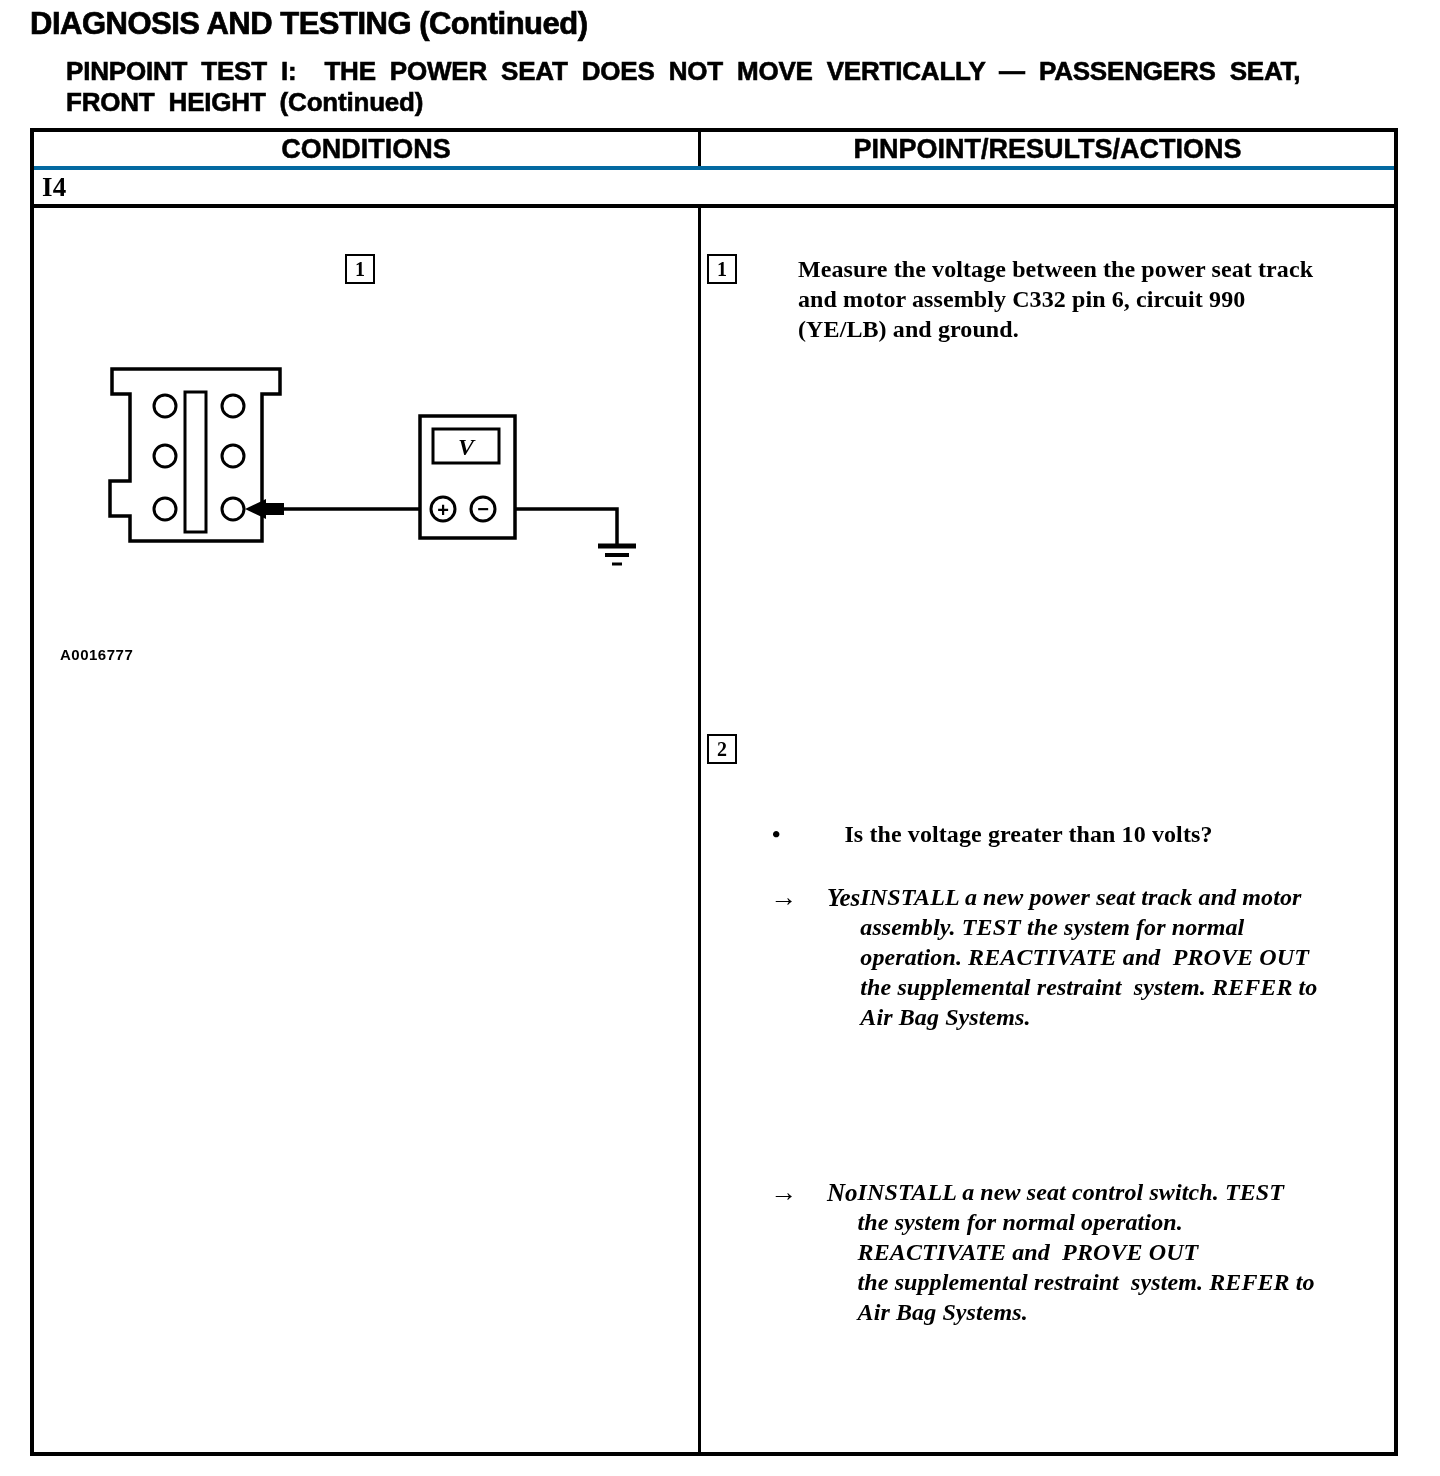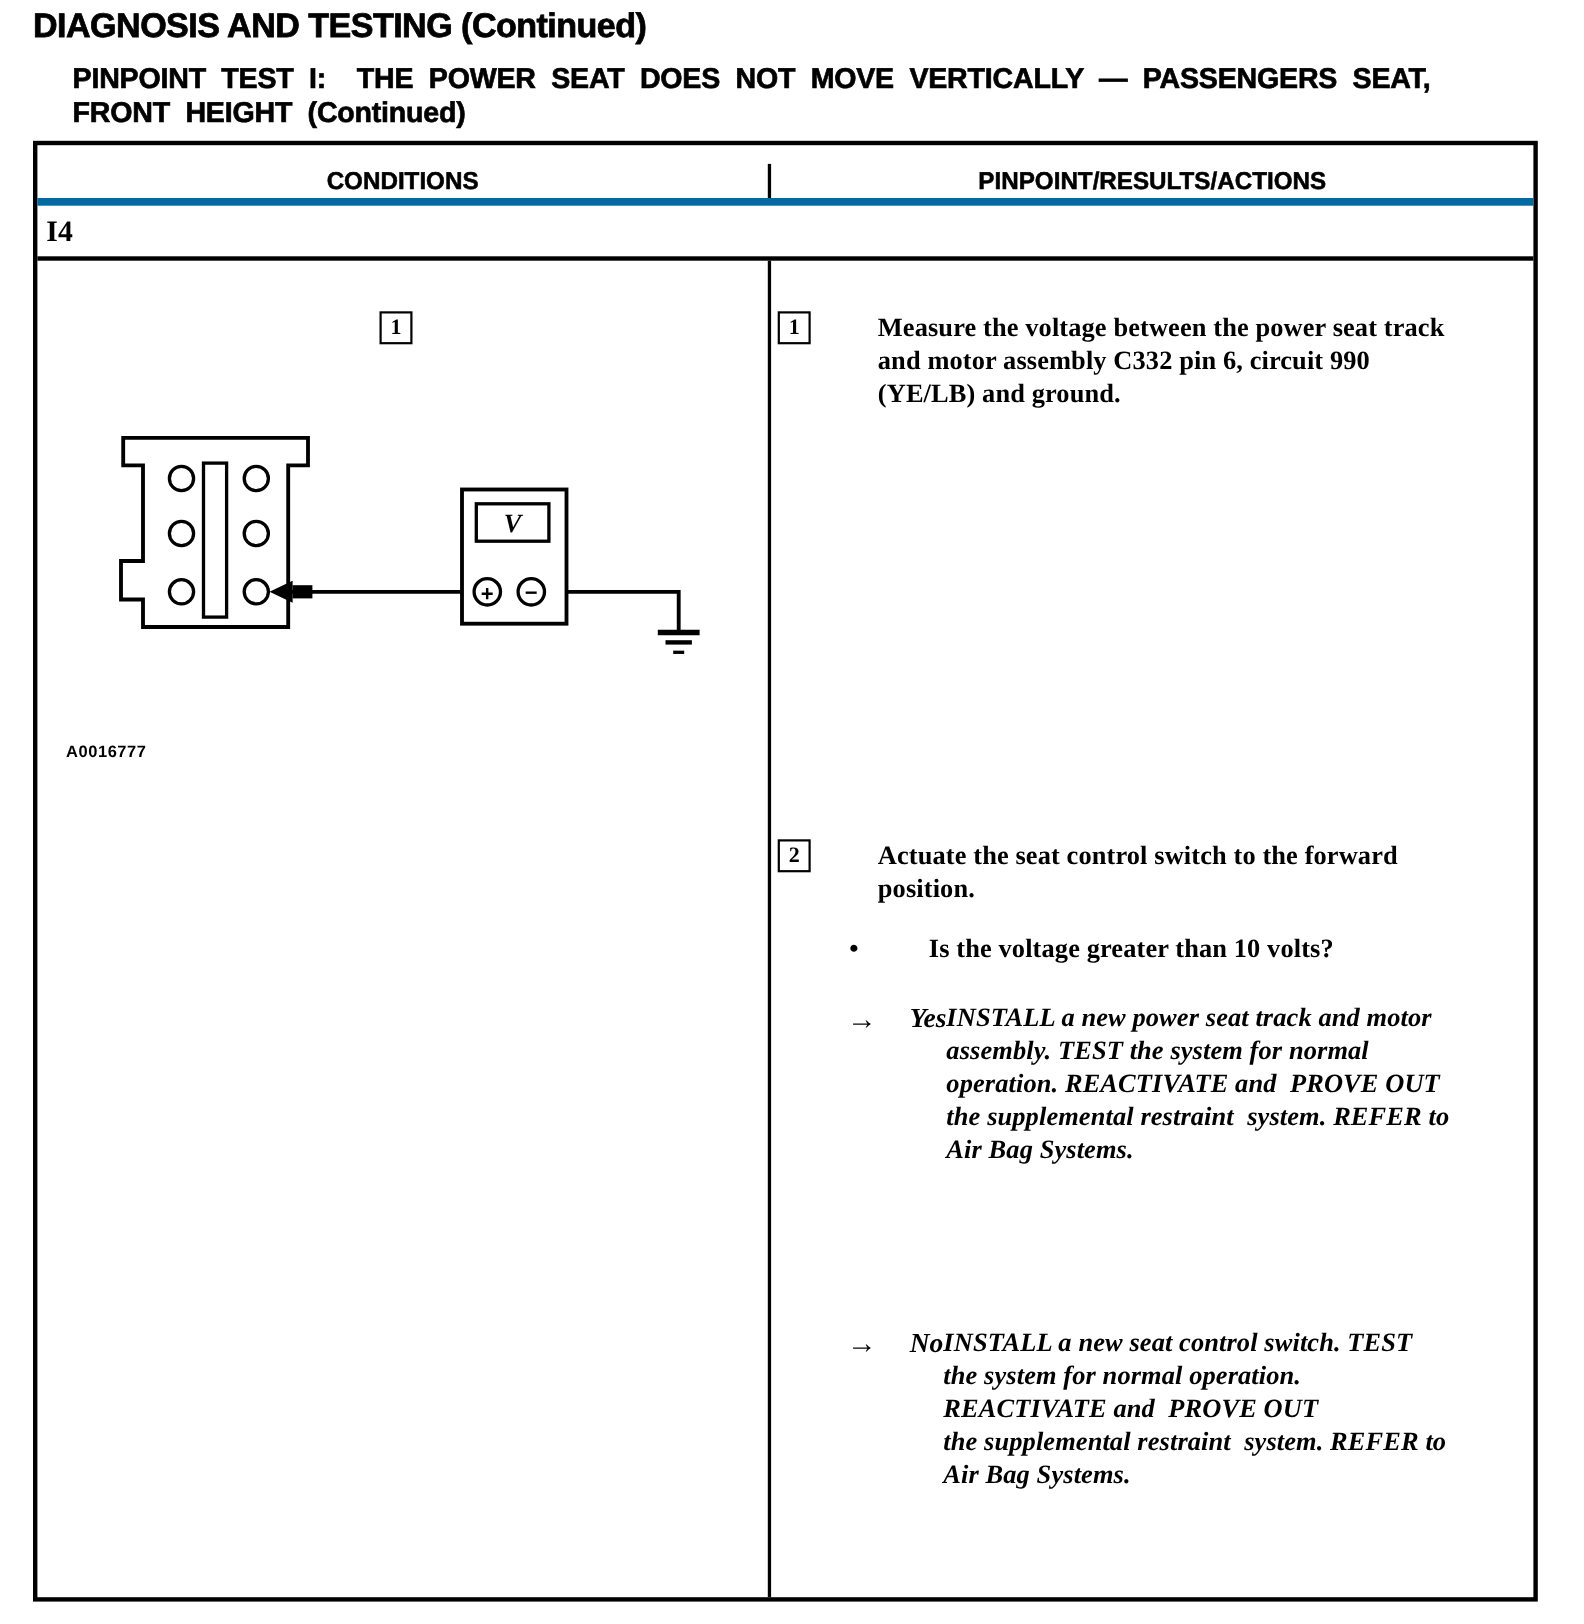--- a/index.html
+++ b/index.html
@@ -25,29 +25,29 @@
     -webkit-text-stroke:0.6px #000;
   }
   .ptable {
     position:absolute; top:128px; left:30px;
     width:1368px; height:1328px;
     border:4px solid #000;
     display:flex; flex-direction:column;
     background:#fff;
   }
   .thead {
-    display:flex; height:38px; border-bottom:7px solid #0369a1;
-    font-family:"Liberation Sans", sans-serif; font-weight:bold; font-size:22px;margin-top:17px;
+    display:flex; height:38px; border-bottom:4px solid #0369a1;
+    font-family:"Liberation Sans", sans-serif; font-weight:bold; font-size:27px;
     -webkit-text-stroke:0.5px #000;
   }
   .th { display:flex; align-items:center; justify-content:center; }
   .th.left { width:667px; border-right:3px solid #000; }
   .th.right { flex:1; }
   .steprow {
-    height:50px; border-bottom:4px solid #000;
+    height:38px; border-bottom:4px solid #000;
     display:flex; align-items:center;
     font-weight:bold; font-size:27px; padding-left:8px;
     letter-spacing:0.2px;
   }
   .stepid { margin-right:32px; }
   .tbody { flex:1; display:flex; }
   .cell { position:relative; }
   .cell.conditions { width:667px; border-right:3px solid #000; }
   .cell.actions { flex:1; }
 
@@ -157,22 +157,20 @@
 
         <div class="action a1">
           <div class="marker">1</div>
           <div class="bodytext" style="max-width:605px">Measure the voltage between the power seat track
 and motor assembly C332 pin 6, circuit 990
 (YE/LB) and ground.</div>
         </div>
 
         <div class="action a2">
           <div class="marker">2</div>
-          <div class="bodytext" style="max-width:605px">Actuate the seat control switch to the forward
-position.</div>
         </div>
 
         <div class="question">
           <span class="bullet">•</span>
           <span class="bodytext">Is the voltage greater than 10 volts?</span>
         </div>
 
         <div class="outcome yes">
           <span class="arrow">→</span>
           <div class="outcome-body">

